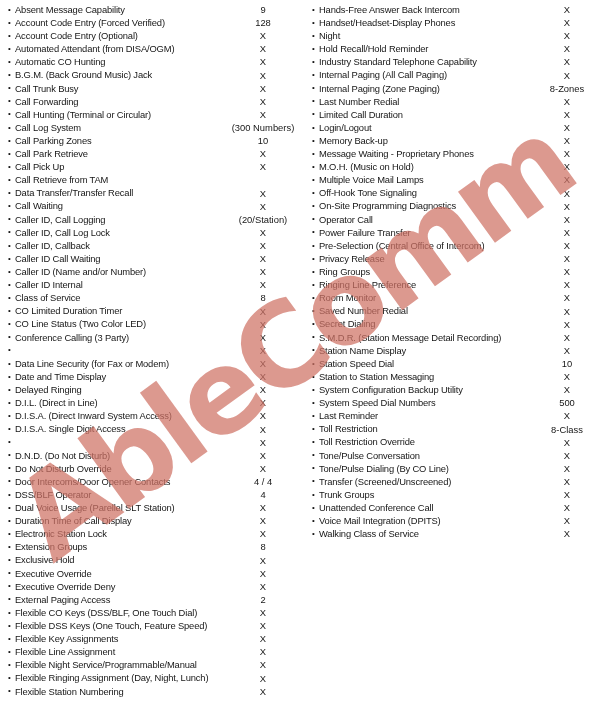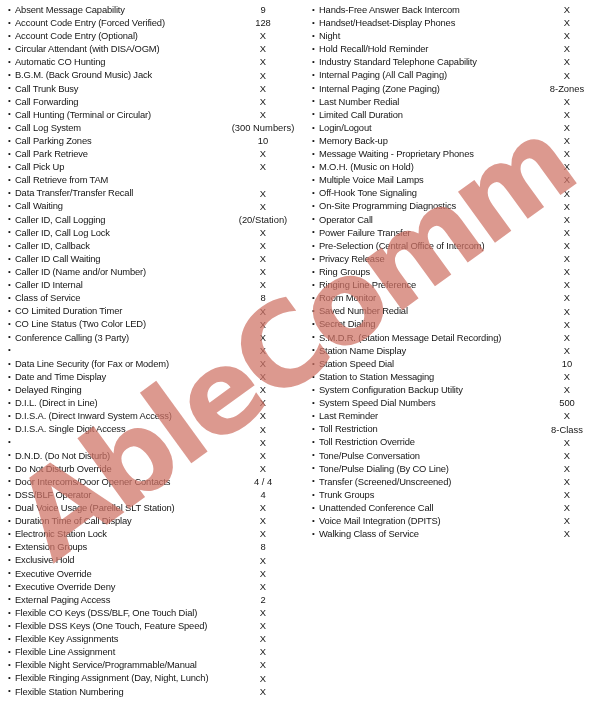--- a/index.html
+++ b/index.html
@@ -75,21 +75,21 @@
         <span class="label">Account Code Entry (Forced Verified)</span>
         <span class="value">128</span>
       </div>
       <div class="row">
         <span class="bullet">•</span>
         <span class="label">Account Code Entry (Optional)</span>
         <span class="value">X</span>
       </div>
       <div class="row">
         <span class="bullet">•</span>
-        <span class="label">Circular Attendant (with DISA/OGM)</span>
+        <span class="label">Automated Attendant (from DISA/OGM)</span>
         <span class="value">X</span>
       </div>
       <div class="row">
         <span class="bullet">•</span>
         <span class="label">Automatic CO Hunting</span>
         <span class="value">X</span>
       </div>
       <div class="row">
         <span class="bullet">•</span>
         <span class="label">B.G.M. (Back Ground Music) Jack</span>

